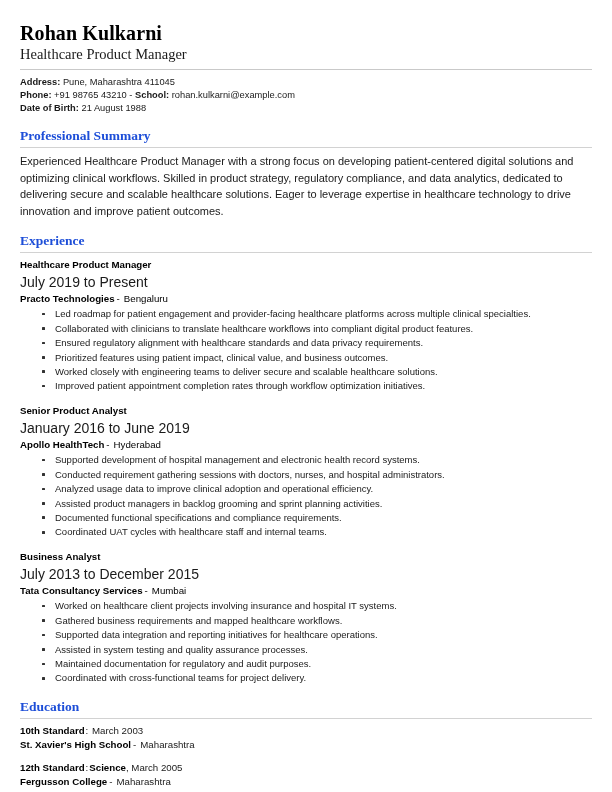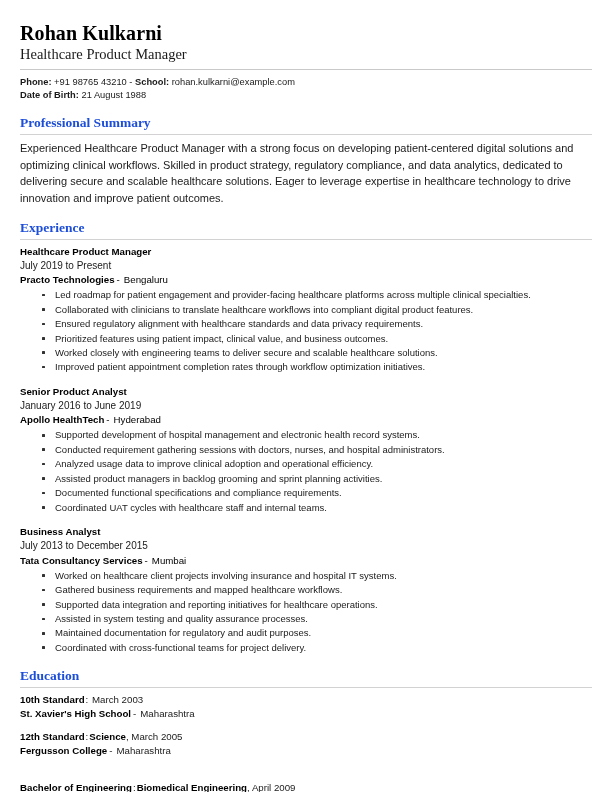--- a/index.html
+++ b/index.html
@@ -77,21 +77,21 @@
   
   .exp-entry { margin-bottom: 10px; }
   .exp-entry:last-child { margin-bottom: 0; }
   .exp-role {
     font-size: 9.7px;
     font-weight: bold;
     line-height: 1.45;
     color: #000000;
   }
   .exp-dates {
-    font-size: 10px;
+    font-size: 14px;
     font-weight: normal;
     line-height: 1.45;
     color: #1a1a1a;
   }
   .exp-org {
     font-size: 9.7px;
     line-height: 1.45;
     color: #000000;
   }
   .exp-org .org-name { font-weight: bold; }
@@ -140,20 +140,24 @@
 </head>
 <body>
 
 <div class="page">
 
   <div>
     <div class="name">Rohan Kulkarni</div>
     <div class="job-title">Healthcare Product Manager</div>
     <div class="head-rule"></div>
     <div class="contact">
+      <div>
+        <b>Address:</b>
+        <span>Pune, Maharashtra 411045</span>
+      </div>
       <div>
         <b>Phone:</b>
         <span>+91 98765 43210</span>
         <span>-</span>
         <b>School:</b>
         <span>rohan.kulkarni@example.com</span>
       </div>
       <div>
         <b>Date of Birth:</b>
         <span>21 August 1988</span>

